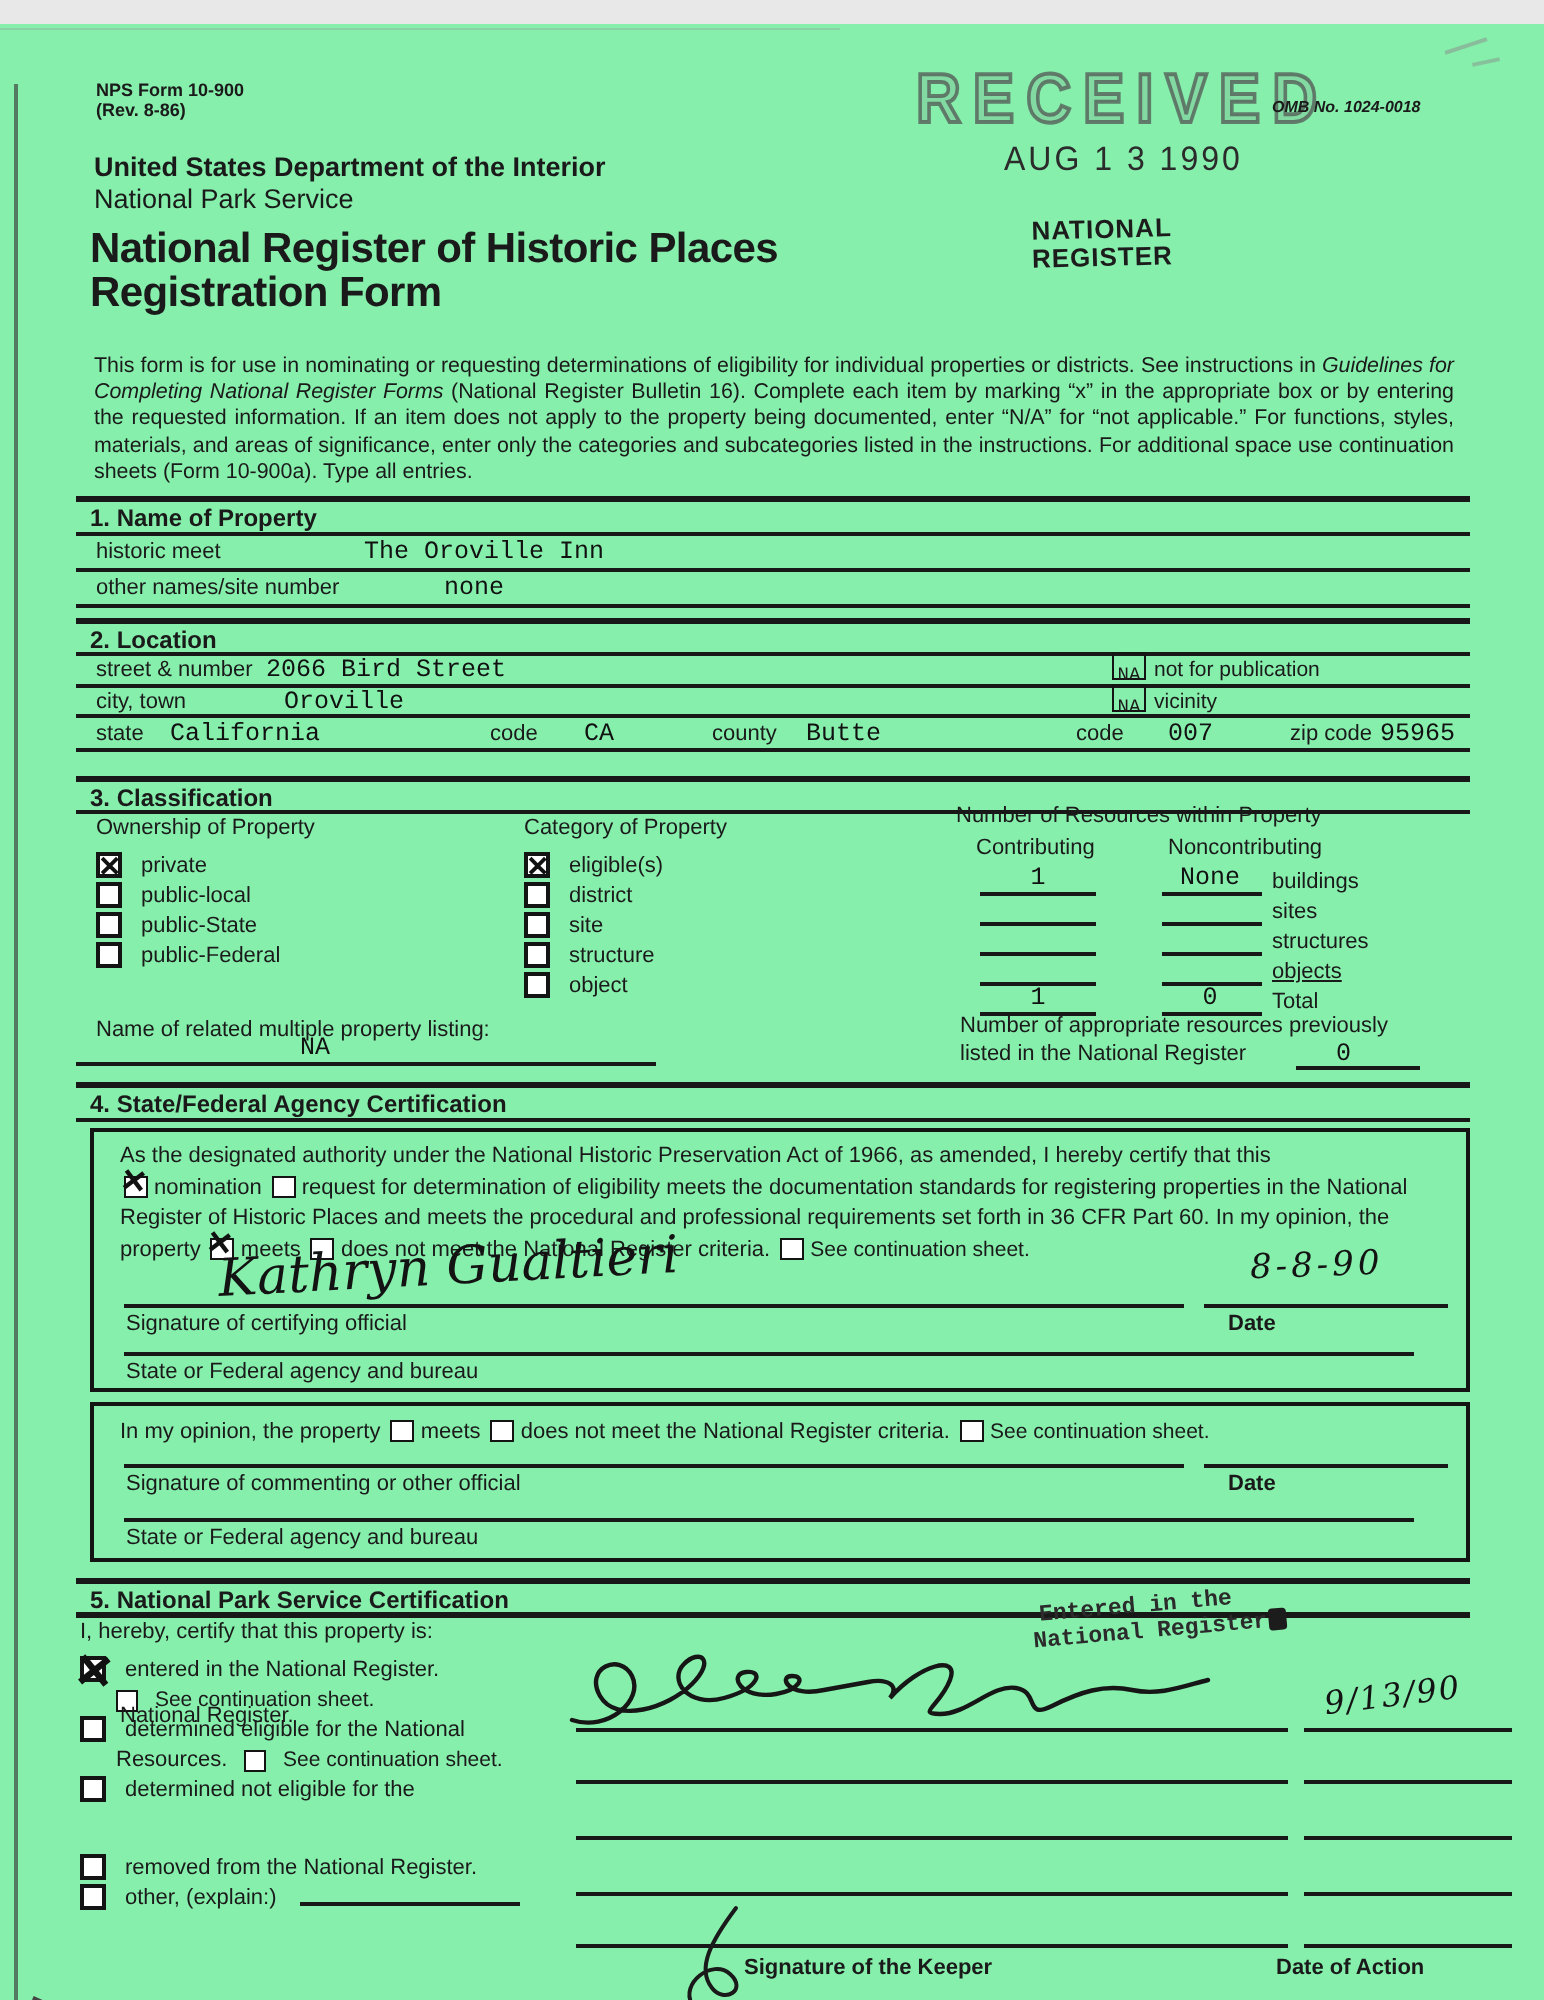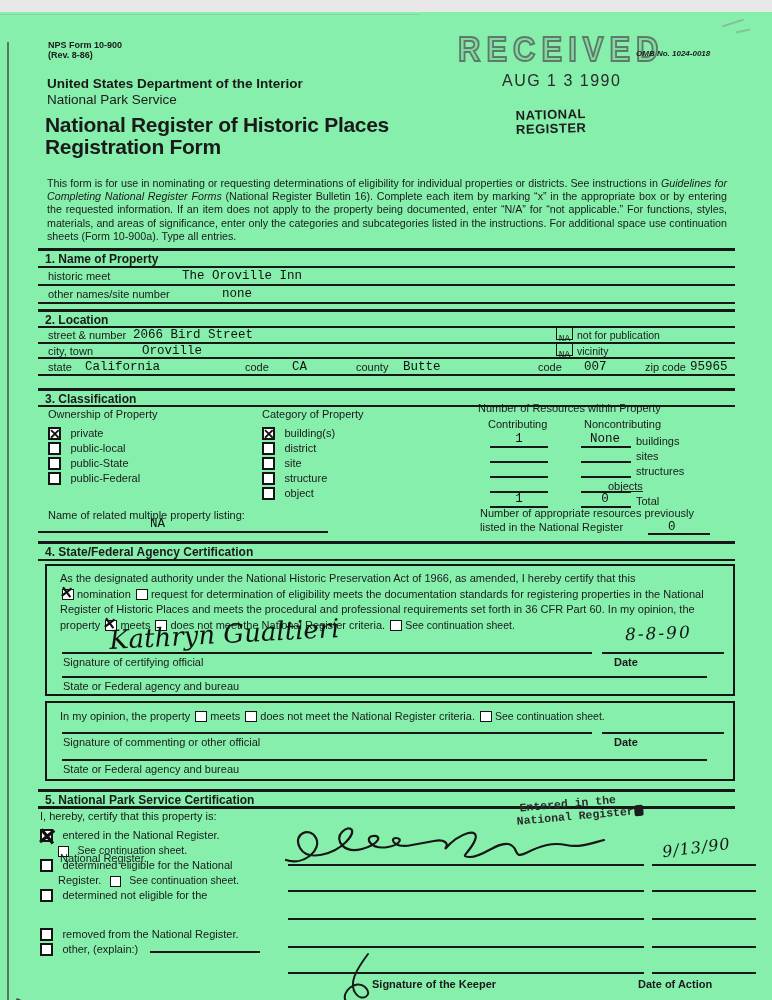--- a/index.html
+++ b/index.html
@@ -134,21 +134,21 @@
     <span class="t" style="margin-left:5px;">public-State</span>
   </div>
   <div class="abs" style="left:48px;top:456px;">
     <span class="cb"></span>
     <span class="t" style="margin-left:5px;">public-Federal</span>
   </div>
 
   <div class="abs t" style="left:262px;top:396px;">Category of Property</div>
   <div class="abs" style="left:262px;top:411px;">
     <span class="cb checked"></span>
-    <span class="t" style="margin-left:5px;">building(s)</span>
+    <span class="t" style="margin-left:5px;">eligible(s)</span>
   </div>
   <div class="abs" style="left:262px;top:426px;">
     <span class="cb"></span>
     <span class="t" style="margin-left:5px;">district</span>
   </div>
   <div class="abs" style="left:262px;top:441px;">
     <span class="cb"></span>
     <span class="t" style="margin-left:5px;">site</span>
   </div>
   <div class="abs" style="left:262px;top:456px;">
@@ -173,21 +173,21 @@
   <div class="rule" style="left:490px;top:449px;width:58px;"></div>
   <div class="rule" style="left:581px;top:449px;width:50px;"></div>
   <div class="abs t" style="left:636px;top:438px;">sites</div>
 
   <div class="rule" style="left:490px;top:464px;width:58px;"></div>
   <div class="rule" style="left:581px;top:464px;width:50px;"></div>
   <div class="abs t" style="left:636px;top:453px;">structures</div>
 
   <div class="rule" style="left:490px;top:479px;width:58px;"></div>
   <div class="rule" style="left:581px;top:479px;width:50px;"></div>
-  <div class="abs t" style="left:608px;top:468px;text-decoration:underline;">objects</div>
+  <div class="abs t" style="left:636px;top:468px;text-decoration:underline;">objects</div>
 
   <div class="abs mono ctr" style="left:490px;top:480px;width:58px;">1</div>
   <div class="abs mono ctr" style="left:578px;top:480px;width:54px;">0</div>
   <div class="rule" style="left:490px;top:494px;width:58px;"></div>
   <div class="rule" style="left:581px;top:494px;width:50px;"></div>
   <div class="abs t" style="left:636px;top:483px;">Total</div>
 
   <div class="abs t" style="left:48px;top:497px;">Name of related multiple property listing:</div>
   <div class="abs mono" style="left:150px;top:505px;">NA</div>
   <div class="rule" style="left:38px;top:519px;width:290px;"></div>
@@ -247,21 +247,21 @@
   </div>
   <div class="abs" style="left:58px;top:828px;">
     <span class="cb sm"></span>
     <span class="ts" style="margin-left:4px;">See continuation sheet.</span>
   </div>
   <div class="abs" style="left:40px;top:843px;">
     <span class="cb"></span>
     <span class="t" style="margin-left:5px;">determined eligible for the National</span>
   </div>
   <div class="abs" style="left:58px;top:858px;">
-    <span class="t">Register.</span>
+    <span class="t">Resources.</span>
     <span class="cb sm" style="margin-left:4px;"></span>
     <span class="ts" style="margin-left:4px;">See continuation sheet.</span>
   </div>
   <div class="abs" style="left:40px;top:873px;">
     <span class="cb"></span>
     <span class="t" style="margin-left:5px;">determined not eligible for the</span>
   </div>
   <div class="abs t" style="left:60px;top:840px;">National Register.</div>
   <div class="abs" style="left:40px;top:912px;">
     <span class="cb"></span>

